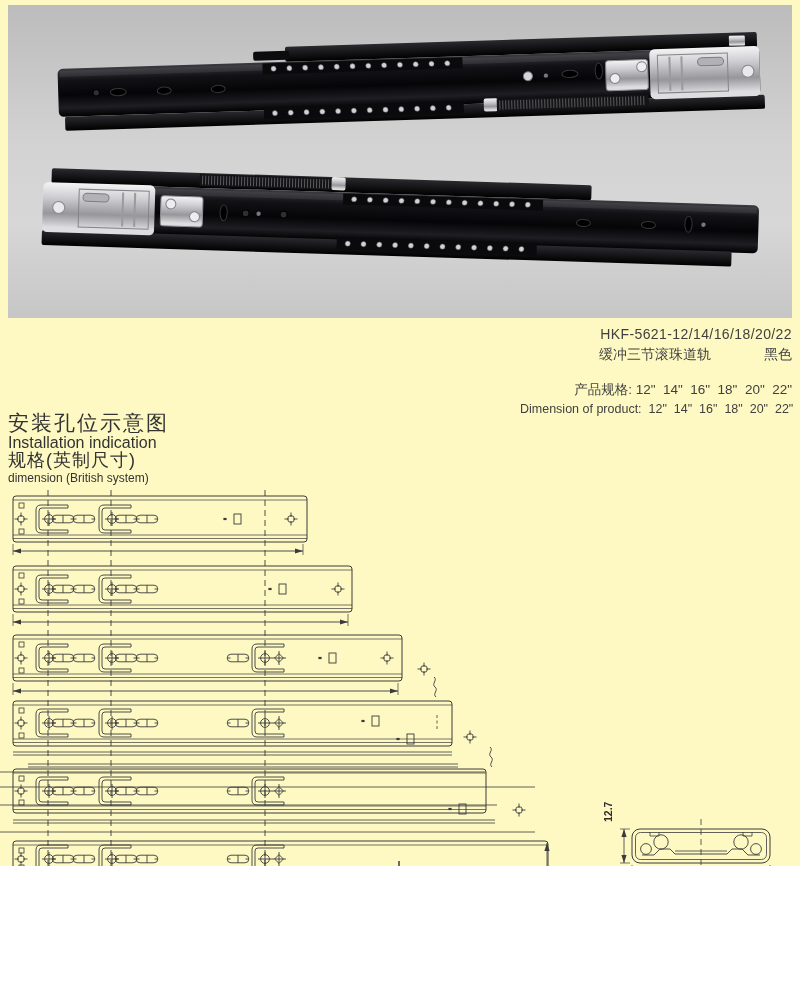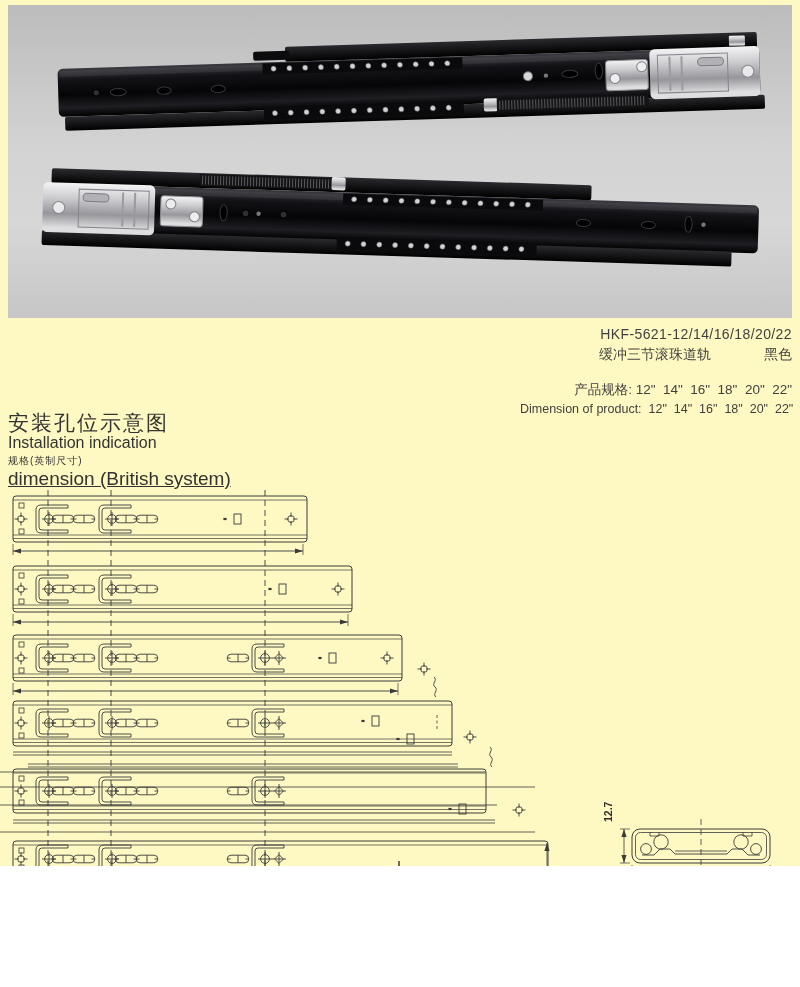--- a/index.html
+++ b/index.html
@@ -7,22 +7,22 @@
         font-family:"Liberation Sans","DejaVu Sans",sans-serif;color:#3a3a3a;padding-left:37px;}
   .photo{position:absolute;left:8px;top:5px;width:784px;height:313px;}
   .prod{position:absolute;top:326px;left:520px;width:272px;font-size:14px;color:#3f3f3f;}
   .prod .l1{text-align:right;letter-spacing:.4px;}
   .l2{display:flex;justify-content:space-between;width:193px;margin-left:79px;margin-top:4px;font-family:Liberation Mono, monospace;}
   .l3{text-align:right;font-size:13.5px;white-space:pre;margin-top:17px;}
   .l4{text-align:right;font-size:12.5px;white-space:pre;margin-top:3px;}
   .titles{position:absolute;left:8px;top:412px;color:#333;}
   .t1{font-size:21px;letter-spacing:2px;line-height:22px;}
   .t2{font-size:16px;line-height:17px;}
-  .t3{font-size:10px;letter-spacing:1px;line-height:19px;}
-  .t4{font-size:19px;line-height:17px;text-decoration:underline;}
+  .t3{font-size:18px;letter-spacing:1px;line-height:19px;}
+  .t4{font-size:12px;line-height:17px;}
   .diagram{position:absolute;left:0;top:486px;}
   svg text{font-family:"Liberation Sans","DejaVu Sans",sans-serif;}
 </style>
 </head>
 <body>
 
 <div class="page">
 
   <div class="photo">
     <svg width="784" height="313" viewBox="0 0 784 313">

